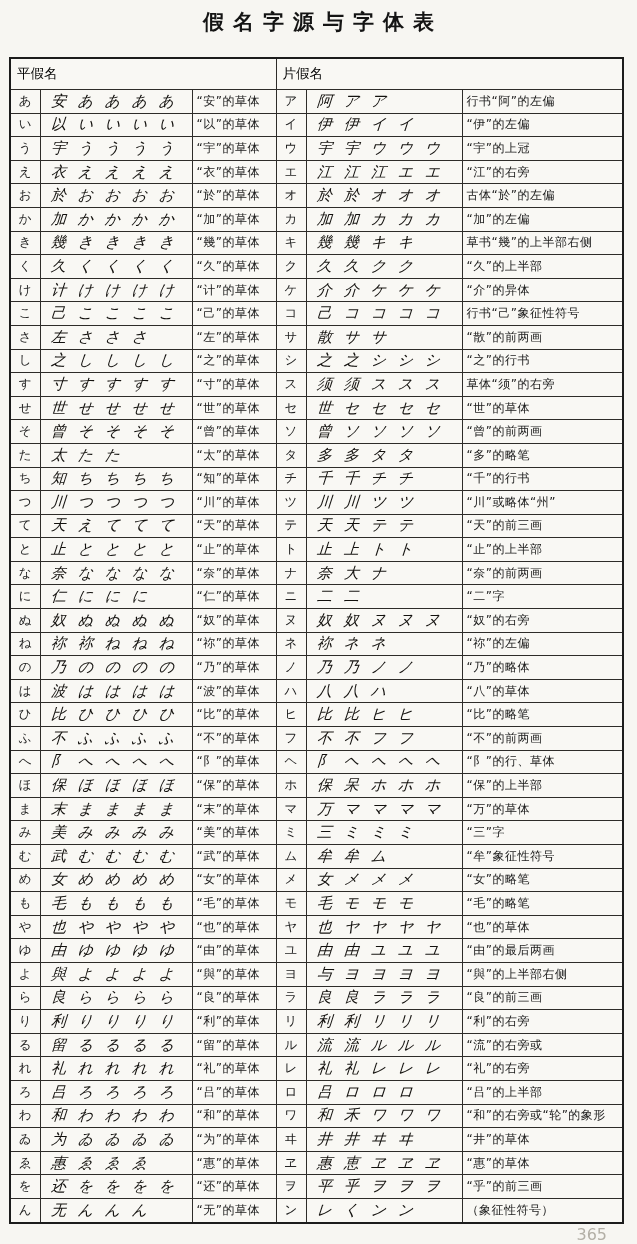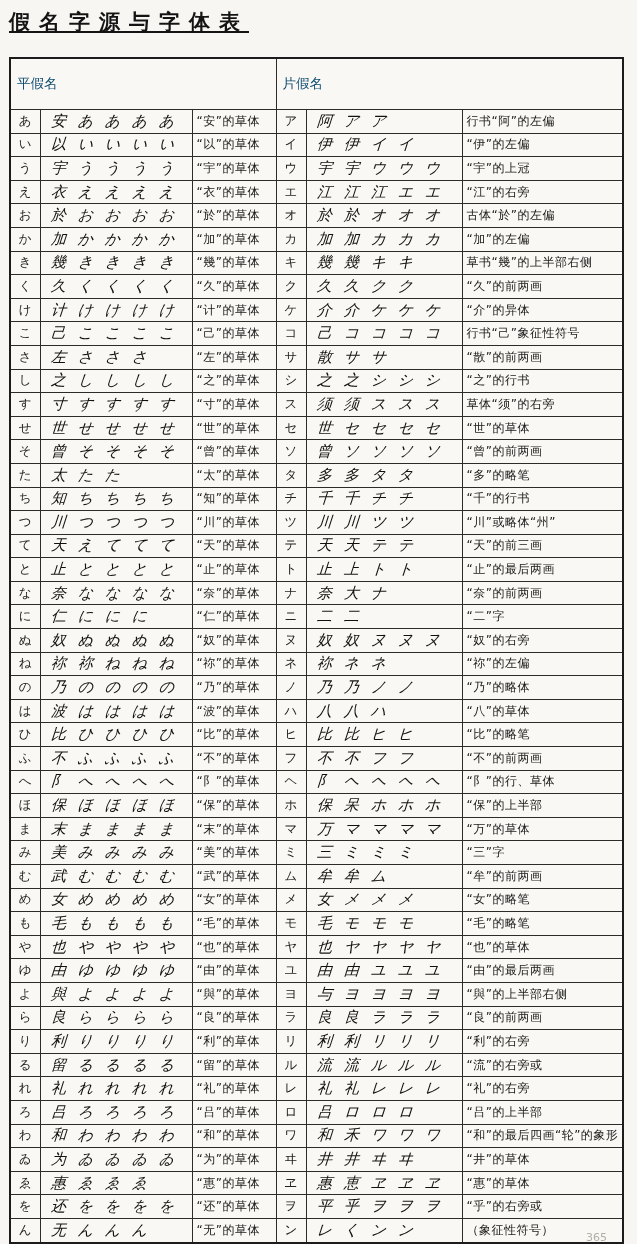--- a/index.html
+++ b/index.html
@@ -7,47 +7,46 @@
     width: 637px; height: 1244px;
     background: #f7f6f2;
     font-family: "DejaVu Sans", sans-serif;
     color: #1b1b1b;
     overflow: hidden;
   }
   .page { position: relative; width: 637px; height: 1244px; }
 
   .title {
     position: absolute; top: 8px; left: 0; width: 100%;
-    text-align: left;
+    text-align: center;
     font-size: 21px; font-weight: bold;
     letter-spacing: 9px; text-indent: 9px;
     color: #141414;
-    text-decoration: underline;
   }
 
   table.kana-table {
     position: absolute; left: 9px; top: 57px;
     width: 613px;
     border-collapse: collapse;
     table-layout: fixed;
     border: 2px solid #1c1c1c;
     background: #f9f8f4;
   }
   .kana-table th, .kana-table td {
     border: 1px solid #2e2c29;
     overflow: hidden;
     white-space: nowrap;
   }
   .kana-table th {
     height: 26px;
     font-size: 13.5px;
     font-weight: normal;
     text-align: left;
-    padding: 12px 6px;
-    color: #0c4a6e;
+    padding: 2px 6px;
+    color: #000000;
   }
   .kana-table td { height: 22.6px; padding: 0 2px; }
 
   td.kana {
     text-align: center;
     font-size: 12.5px;
     color: #222;
   }
   td.forms {
     font-family: "DejaVu Serif", serif;
@@ -65,21 +64,21 @@
   td.origin {
     font-size: 12px;
     color: #1a1a1a;
     padding-left: 4px;
     letter-spacing: 0.5px;
   }
 
   .page-number {
     position: absolute;
     right: 30px; bottom: 0px;
-    font-size: 11px;
+    font-size: 16px;
     color: #b3afa6;
   }
 </style>
 </head>
 <body>
 
 <div class="page">
 
   <div class="title">假名字源与字体表</div>
 
@@ -154,21 +153,21 @@
           <td class="kana">キ</td>
           <td class="forms"><span class="glyph">幾</span><span class="glyph">幾</span><span class="glyph">キ</span><span class="glyph">キ</span></td>
           <td class="origin">草书“幾”的上半部右侧</td>
         </tr>
         <tr>
           <td class="kana">く</td>
           <td class="forms"><span class="glyph">久</span><span class="glyph">く</span><span class="glyph">く</span><span class="glyph">く</span><span class="glyph">く</span></td>
           <td class="origin">“久”的草体</td>
           <td class="kana">ク</td>
           <td class="forms"><span class="glyph">久</span><span class="glyph">久</span><span class="glyph">ク</span><span class="glyph">ク</span></td>
-          <td class="origin">“久”的前两画</td>
+          <td class="origin">“久”的上半部</td>
         </tr>
         <tr>
           <td class="kana">け</td>
           <td class="forms"><span class="glyph">计</span><span class="glyph">け</span><span class="glyph">け</span><span class="glyph">け</span><span class="glyph">け</span></td>
           <td class="origin">“计”的草体</td>
           <td class="kana">ケ</td>
           <td class="forms"><span class="glyph">介</span><span class="glyph">介</span><span class="glyph">ケ</span><span class="glyph">ケ</span><span class="glyph">ケ</span></td>
           <td class="origin">“介”的异体</td>
         </tr>
         <tr>
@@ -250,21 +249,21 @@
           <td class="kana">テ</td>
           <td class="forms"><span class="glyph">天</span><span class="glyph">天</span><span class="glyph">テ</span><span class="glyph">テ</span></td>
           <td class="origin">“天”的前三画</td>
         </tr>
         <tr>
           <td class="kana">と</td>
           <td class="forms"><span class="glyph">止</span><span class="glyph">と</span><span class="glyph">と</span><span class="glyph">と</span><span class="glyph">と</span></td>
           <td class="origin">“止”的草体</td>
           <td class="kana">ト</td>
           <td class="forms"><span class="glyph">止</span><span class="glyph">上</span><span class="glyph">ト</span><span class="glyph">ト</span></td>
-          <td class="origin">“止”的最后两画</td>
+          <td class="origin">“止”的上半部</td>
         </tr>
         <tr>
           <td class="kana">な</td>
           <td class="forms"><span class="glyph">奈</span><span class="glyph">な</span><span class="glyph">な</span><span class="glyph">な</span><span class="glyph">な</span></td>
           <td class="origin">“奈”的草体</td>
           <td class="kana">ナ</td>
           <td class="forms"><span class="glyph">奈</span><span class="glyph">大</span><span class="glyph">ナ</span></td>
           <td class="origin">“奈”的前两画</td>
         </tr>
         <tr>
@@ -354,21 +353,21 @@
           <td class="kana">ミ</td>
           <td class="forms"><span class="glyph">三</span><span class="glyph">ミ</span><span class="glyph">ミ</span><span class="glyph">ミ</span></td>
           <td class="origin">“三”字</td>
         </tr>
         <tr>
           <td class="kana">む</td>
           <td class="forms"><span class="glyph">武</span><span class="glyph">む</span><span class="glyph">む</span><span class="glyph">む</span><span class="glyph">む</span></td>
           <td class="origin">“武”的草体</td>
           <td class="kana">ム</td>
           <td class="forms"><span class="glyph">牟</span><span class="glyph">牟</span><span class="glyph">ム</span></td>
-          <td class="origin">“牟”的前两画</td>
+          <td class="origin">“牟”象征性符号</td>
         </tr>
         <tr>
           <td class="kana">め</td>
           <td class="forms"><span class="glyph">女</span><span class="glyph">め</span><span class="glyph">め</span><span class="glyph">め</span><span class="glyph">め</span></td>
           <td class="origin">“女”的草体</td>
           <td class="kana">メ</td>
           <td class="forms"><span class="glyph">女</span><span class="glyph">メ</span><span class="glyph">メ</span><span class="glyph">メ</span></td>
           <td class="origin">“女”的略笔</td>
         </tr>
         <tr>
@@ -402,21 +401,21 @@
           <td class="kana">ヨ</td>
           <td class="forms"><span class="glyph">与</span><span class="glyph">ヨ</span><span class="glyph">ヨ</span><span class="glyph">ヨ</span><span class="glyph">ヨ</span></td>
           <td class="origin">“與”的上半部右侧</td>
         </tr>
         <tr>
           <td class="kana">ら</td>
           <td class="forms"><span class="glyph">良</span><span class="glyph">ら</span><span class="glyph">ら</span><span class="glyph">ら</span><span class="glyph">ら</span></td>
           <td class="origin">“良”的草体</td>
           <td class="kana">ラ</td>
           <td class="forms"><span class="glyph">良</span><span class="glyph">良</span><span class="glyph">ラ</span><span class="glyph">ラ</span><span class="glyph">ラ</span></td>
-          <td class="origin">“良”的前两画</td>
+          <td class="origin">“良”的前三画</td>
         </tr>
         <tr>
           <td class="kana">り</td>
           <td class="forms"><span class="glyph">利</span><span class="glyph">り</span><span class="glyph">り</span><span class="glyph">り</span><span class="glyph">り</span></td>
           <td class="origin">“利”的草体</td>
           <td class="kana">リ</td>
           <td class="forms"><span class="glyph">利</span><span class="glyph">利</span><span class="glyph">リ</span><span class="glyph">リ</span><span class="glyph">リ</span></td>
           <td class="origin">“利”的右旁</td>
         </tr>
         <tr>
@@ -442,21 +441,21 @@
           <td class="kana">ロ</td>
           <td class="forms"><span class="glyph">吕</span><span class="glyph">ロ</span><span class="glyph">ロ</span><span class="glyph">ロ</span></td>
           <td class="origin">“吕”的上半部</td>
         </tr>
         <tr>
           <td class="kana">わ</td>
           <td class="forms"><span class="glyph">和</span><span class="glyph">わ</span><span class="glyph">わ</span><span class="glyph">わ</span><span class="glyph">わ</span></td>
           <td class="origin">“和”的草体</td>
           <td class="kana">ワ</td>
           <td class="forms"><span class="glyph">和</span><span class="glyph">禾</span><span class="glyph">ワ</span><span class="glyph">ワ</span><span class="glyph">ワ</span></td>
-          <td class="origin">“和”的最后四画“轮”的象形</td>
+          <td class="origin">“和”的右旁或“轮”的象形</td>
         </tr>
         <tr>
           <td class="kana">ゐ</td>
           <td class="forms"><span class="glyph">为</span><span class="glyph">ゐ</span><span class="glyph">ゐ</span><span class="glyph">ゐ</span><span class="glyph">ゐ</span></td>
           <td class="origin">“为”的草体</td>
           <td class="kana">ヰ</td>
           <td class="forms"><span class="glyph">井</span><span class="glyph">井</span><span class="glyph">ヰ</span><span class="glyph">ヰ</span></td>
           <td class="origin">“井”的草体</td>
         </tr>
         <tr>
@@ -466,21 +465,21 @@
           <td class="kana">ヱ</td>
           <td class="forms"><span class="glyph">惠</span><span class="glyph">恵</span><span class="glyph">ヱ</span><span class="glyph">ヱ</span><span class="glyph">ヱ</span></td>
           <td class="origin">“惠”的草体</td>
         </tr>
         <tr>
           <td class="kana">を</td>
           <td class="forms"><span class="glyph">还</span><span class="glyph">を</span><span class="glyph">を</span><span class="glyph">を</span><span class="glyph">を</span></td>
           <td class="origin">“还”的草体</td>
           <td class="kana">ヲ</td>
           <td class="forms"><span class="glyph">平</span><span class="glyph">乎</span><span class="glyph">ヲ</span><span class="glyph">ヲ</span><span class="glyph">ヲ</span></td>
-          <td class="origin">“乎”的右旁或</td>
+          <td class="origin">“乎”的前三画</td>
         </tr>
         <tr>
           <td class="kana">ん</td>
           <td class="forms"><span class="glyph">无</span><span class="glyph">ん</span><span class="glyph">ん</span><span class="glyph">ん</span></td>
           <td class="origin">“无”的草体</td>
           <td class="kana">ン</td>
           <td class="forms"><span class="glyph">レ</span><span class="glyph">く</span><span class="glyph">ン</span><span class="glyph">ン</span></td>
           <td class="origin">（象征性符号）</td>
         </tr>
       </tbody>

